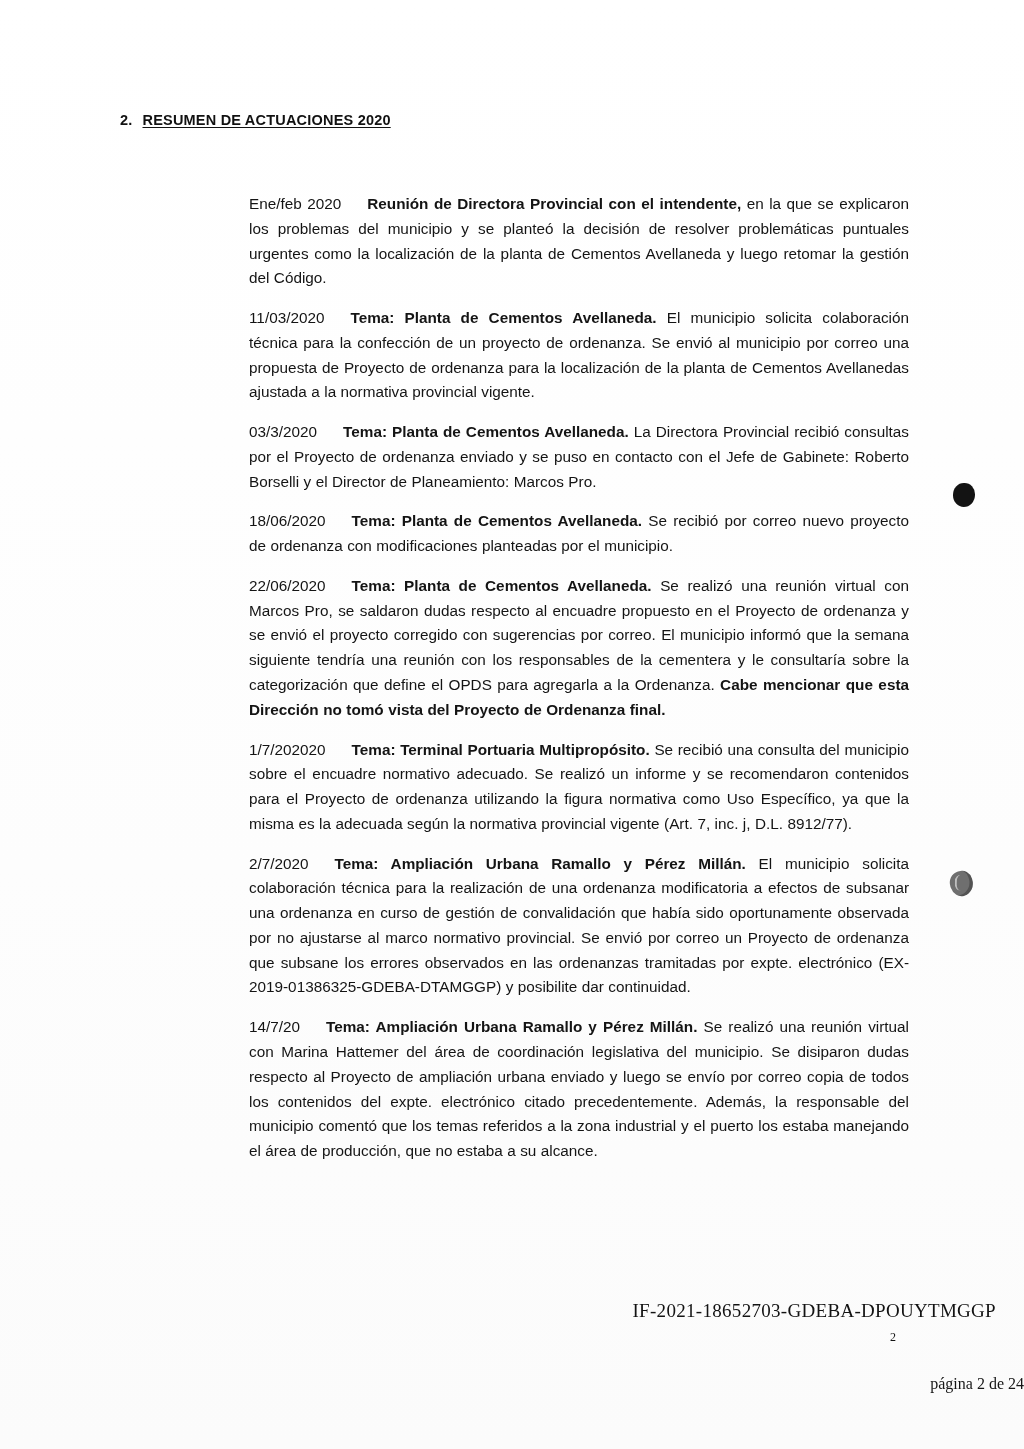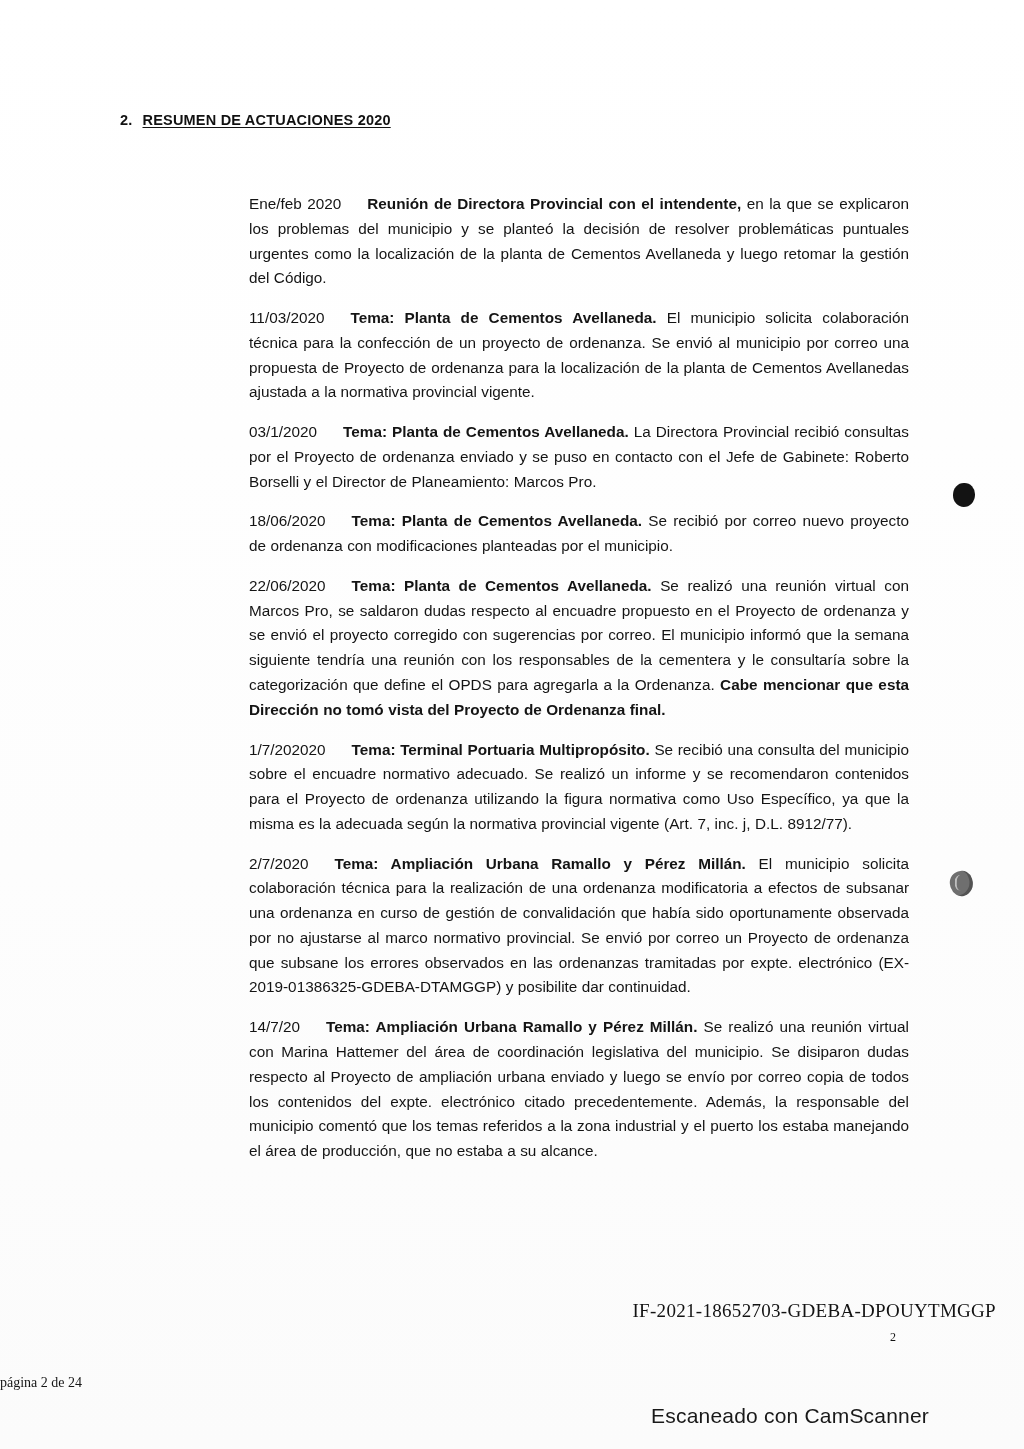--- a/index.html
+++ b/index.html
@@ -120,23 +120,23 @@
     text-align: right;
     font-family: "Liberation Serif", serif;
     font-size: 12px;
     color: #131313;
   }
   .page-footer {
     position: absolute;
     left: 0;
     right: 0;
     top: 1375px;
-    text-align: left;
+    text-align: right;
     font-family: "Liberation Serif", serif;
-    font-size: 14px;
+    font-size: 16px;
     color: #161616;
   }
   .scanner-note {
     position: absolute;
     left: 0;
     right: 95px;
     top: 1404px;
     text-align: right;
     font-size: 21px;
     color: #191919;
@@ -157,21 +157,21 @@
 
     <p class="para">
       <span class="date">Ene/feb 2020</span><span class="gap"></span><span class="b">Reunión de Directora Provincial con el intendente,</span><span> en la que se explicaron los problemas del municipio y se planteó la decisión de resolver problemáticas puntuales urgentes como la localización de la planta de Cementos Avellaneda y luego retomar la gestión del Código.</span>
     </p>
 
     <p class="para">
       <span class="date">11/03/2020</span><span class="gap"></span><span class="b">Tema: Planta de Cementos Avellaneda.</span><span> El municipio solicita colaboración técnica para la confección de un proyecto de ordenanza. Se envió al municipio por correo una propuesta de Proyecto de ordenanza para la localización de la planta de Cementos Avellanedas ajustada a la normativa provincial vigente.</span>
     </p>
 
     <p class="para">
-      <span class="date">03/1/2020</span><span class="gap"></span><span class="b">Tema: Planta de Cementos Avellaneda.</span><span> La Directora Provincial recibió consultas por el Proyecto de ordenanza enviado y se puso en contacto con el Jefe de Gabinete: Roberto Borselli y el Director de Planeamiento: Marcos Pro.</span>
+      <span class="date">03/3/2020</span><span class="gap"></span><span class="b">Tema: Planta de Cementos Avellaneda.</span><span> La Directora Provincial recibió consultas por el Proyecto de ordenanza enviado y se puso en contacto con el Jefe de Gabinete: Roberto Borselli y el Director de Planeamiento: Marcos Pro.</span>
     </p>
 
     <p class="para">
       <span class="date">18/06/2020</span><span class="gap"></span><span class="b">Tema: Planta de Cementos Avellaneda.</span><span> Se recibió por correo nuevo proyecto de ordenanza con modificaciones planteadas por el municipio.</span>
     </p>
 
     <p class="para">
       <span class="date">22/06/2020</span><span class="gap"></span><span class="b">Tema: Planta de Cementos Avellaneda.</span><span> Se realizó una reunión virtual con Marcos Pro, se saldaron dudas respecto al encuadre propuesto en el Proyecto de ordenanza y se envió el proyecto corregido con sugerencias por correo. El municipio informó que la semana siguiente tendría una reunión con los responsables de la cementera y le consultaría sobre la categorización que define el OPDS para agregarla a la Ordenanza. </span><span class="b">Cabe mencionar que esta Dirección no tomó vista del Proyecto de Ordenanza final.</span>
     </p>
 
@@ -188,14 +188,13 @@
     </p>
 
   </div>
 
   <div class="blob1"></div>
   <div class="blob2"></div>
 
   <div class="doc-code">IF-2021-18652703-GDEBA-DPOUYTMGGP</div>
   <div class="doc-page-num">2</div>
   <div class="page-footer">página 2 de 24</div>
-  <div class="scanner-note">Escaneado con CamScanner</div>
 </div>
 
 </body></html>

